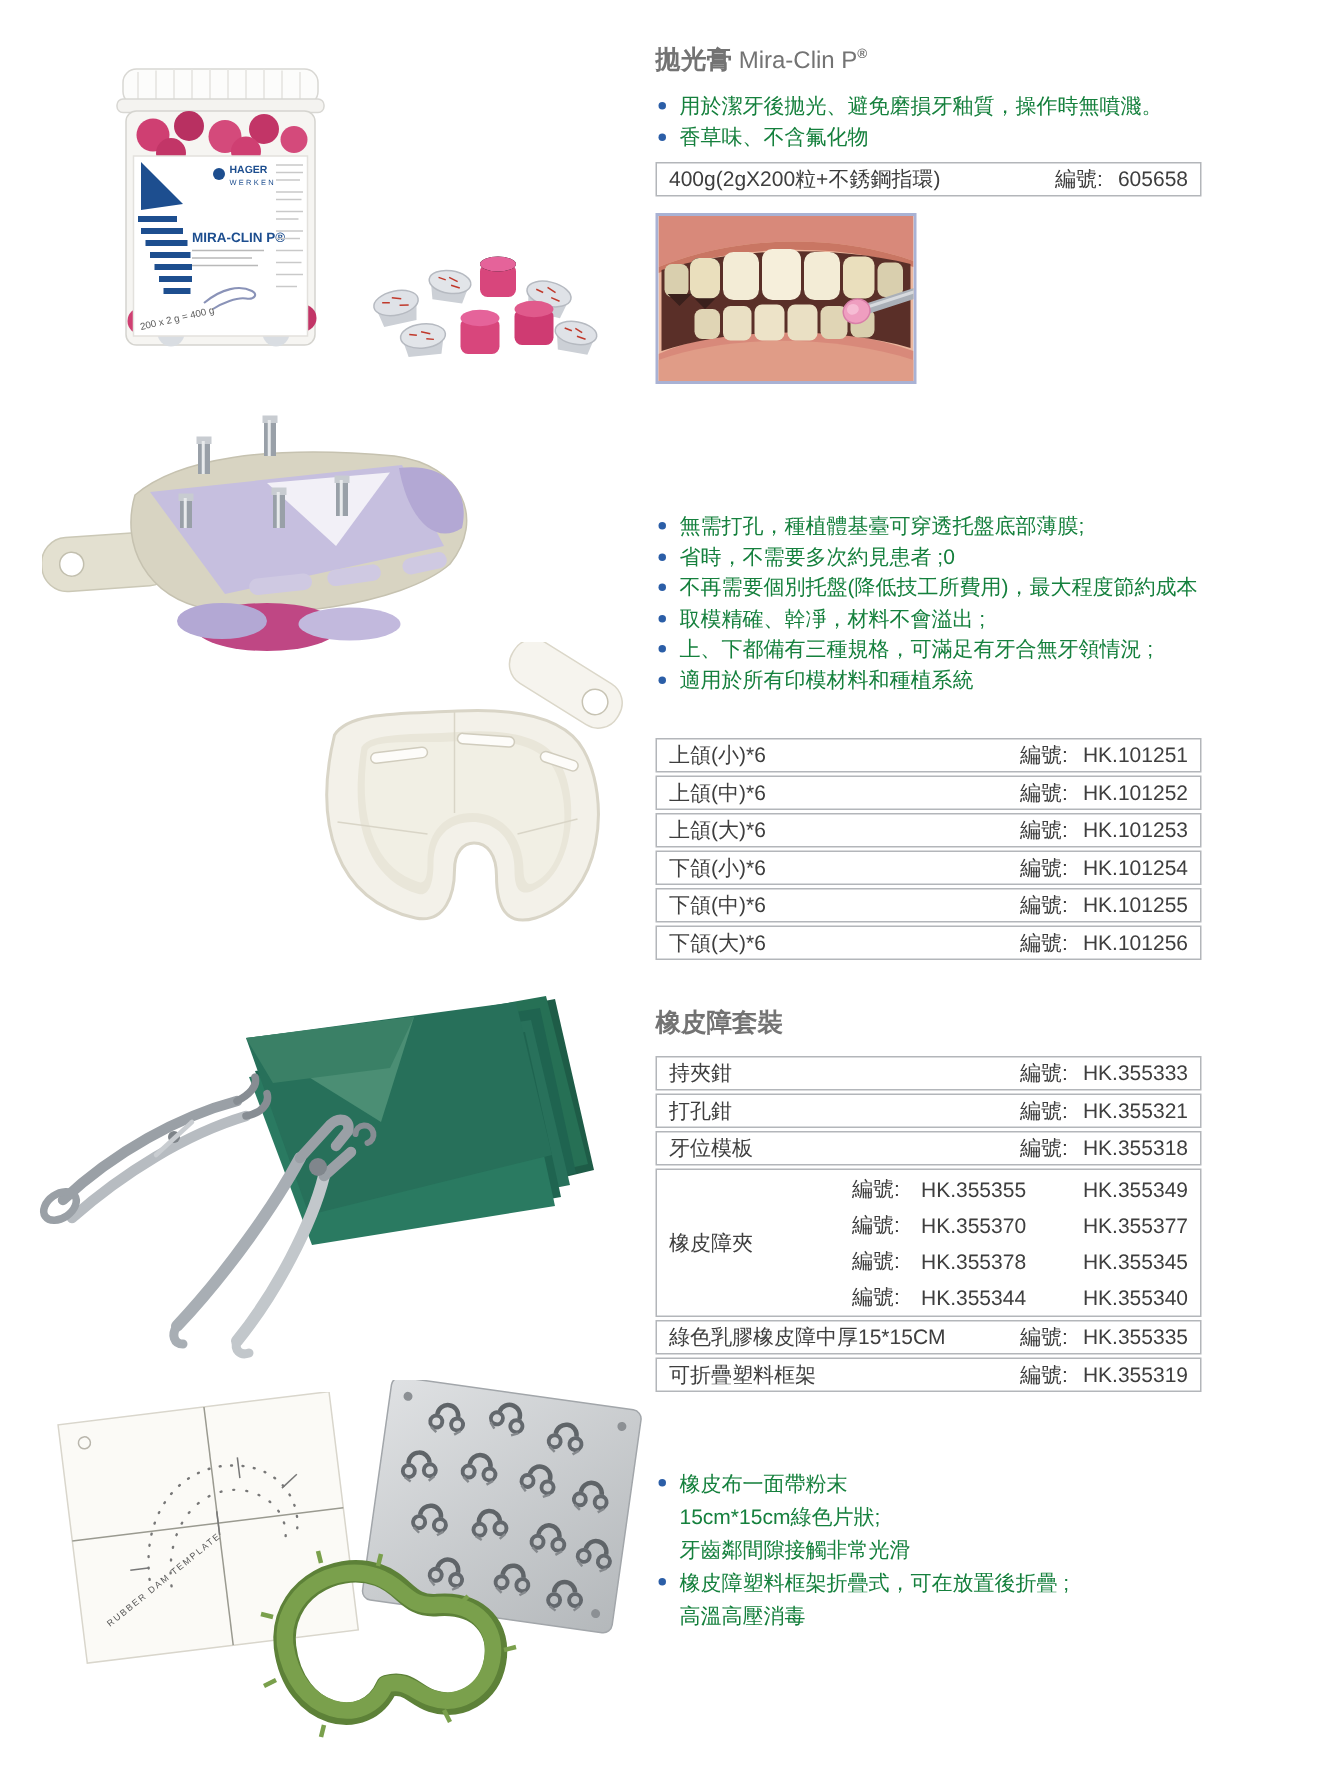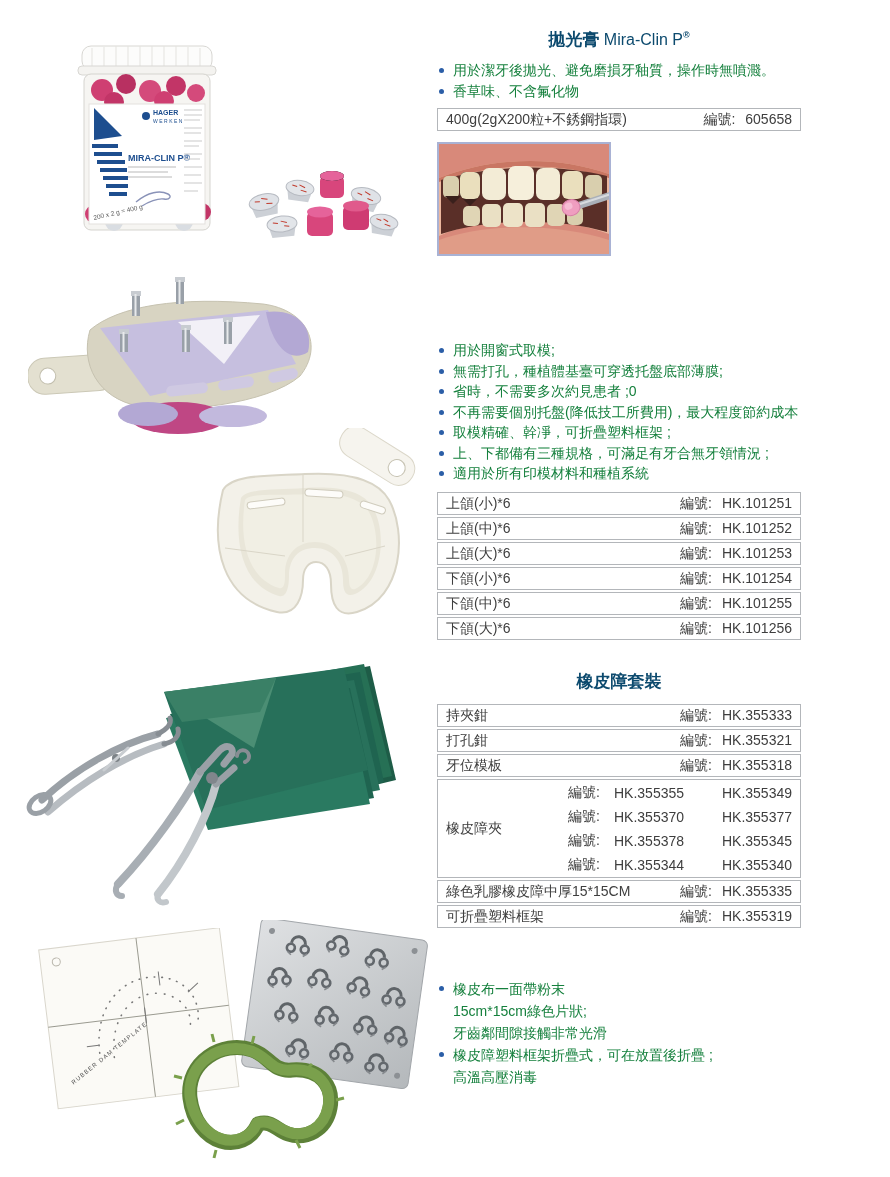--- a/index.html
+++ b/index.html
@@ -1,21 +1,21 @@
 <!DOCTYPE html>
 <html><head>
 <meta charset="utf-8">
 <style>
   html,body{margin:0;padding:0;background:#fff;}
   #page{position:relative;width:890px;height:1177px;background:#fff;overflow:hidden;
         font-family:"Liberation Sans","DejaVu Sans",sans-serif;color:#3e3e3e;}
   .abs{position:absolute;}
   
   .rcol{left:437px;width:364px;}
-  .sec-title{font-size:17px;font-weight:bold;color:#0c4a6e;text-align:center;}
+  .sec-title{font-size:17px;font-weight:bold;color:#737373;}
   .sec-title .latin{font-weight:500;font-size:16px;}
   .sec-title sup{font-size:9px;}
   .bullets{list-style:none;margin:0;padding:0;font-size:14px;line-height:20.5px;color:#15803d;}
   .bullets li{position:relative;padding-left:16px;}
   .bullets li::before{content:"";position:absolute;left:2px;top:8px;width:5px;height:5px;border-radius:50%;background:#2b5ea7;}
   .bullets li.cont{padding-left:16px;}
   .bullets li.cont::before{display:none;}
   
   .tbl{font-size:14px;}
   .trow{display:flex;align-items:center;justify-content:space-between;border:1px solid #b3b6ba;
@@ -271,25 +271,24 @@
       <line x1="200" y1="118" x2="160" y2="128" stroke="#d9d5c7"></line>
       <g fill="#fdfcf9" stroke="#d0ccbd">
         <rect x="62" y="72" width="38" height="7" rx="3.5" transform="rotate(-7 81 75)"></rect>
         <rect x="120" y="62" width="38" height="7" rx="3.5" transform="rotate(4 139 65)"></rect>
         <rect x="175" y="76" width="26" height="7" rx="3.5" transform="rotate(18 188 79)"></rect>
       </g>
     </svg>
   </div>
 
   <ul class="abs rcol bullets" style="top:340px;">
-    <li>用於開窗式取模;</li>
     <li>無需打孔，種植體基臺可穿透托盤底部薄膜;</li>
     <li>省時，不需要多次約見患者 ;0</li>
     <li>不再需要個別托盤(降低技工所費用)，最大程度節約成本</li>
-    <li>取模精確、幹凈，可折疊塑料框架 ;</li>
+    <li>取模精確、幹凈，材料不會溢出 ;</li>
     <li>上、下都備有三種規格，可滿足有牙合無牙領情況 ;</li>
     <li>適用於所有印模材料和種植系統</li>
   </ul>
 
   <div class="abs rcol tbl" style="top:492px;">
     <div class="trow">
         <span class="lbl">上頜(小)*6</span>
         <span class="code"><span>編號:</span><span class="sp"></span><span>HK.101251</span></span>
       </div>
     <div class="trow">

